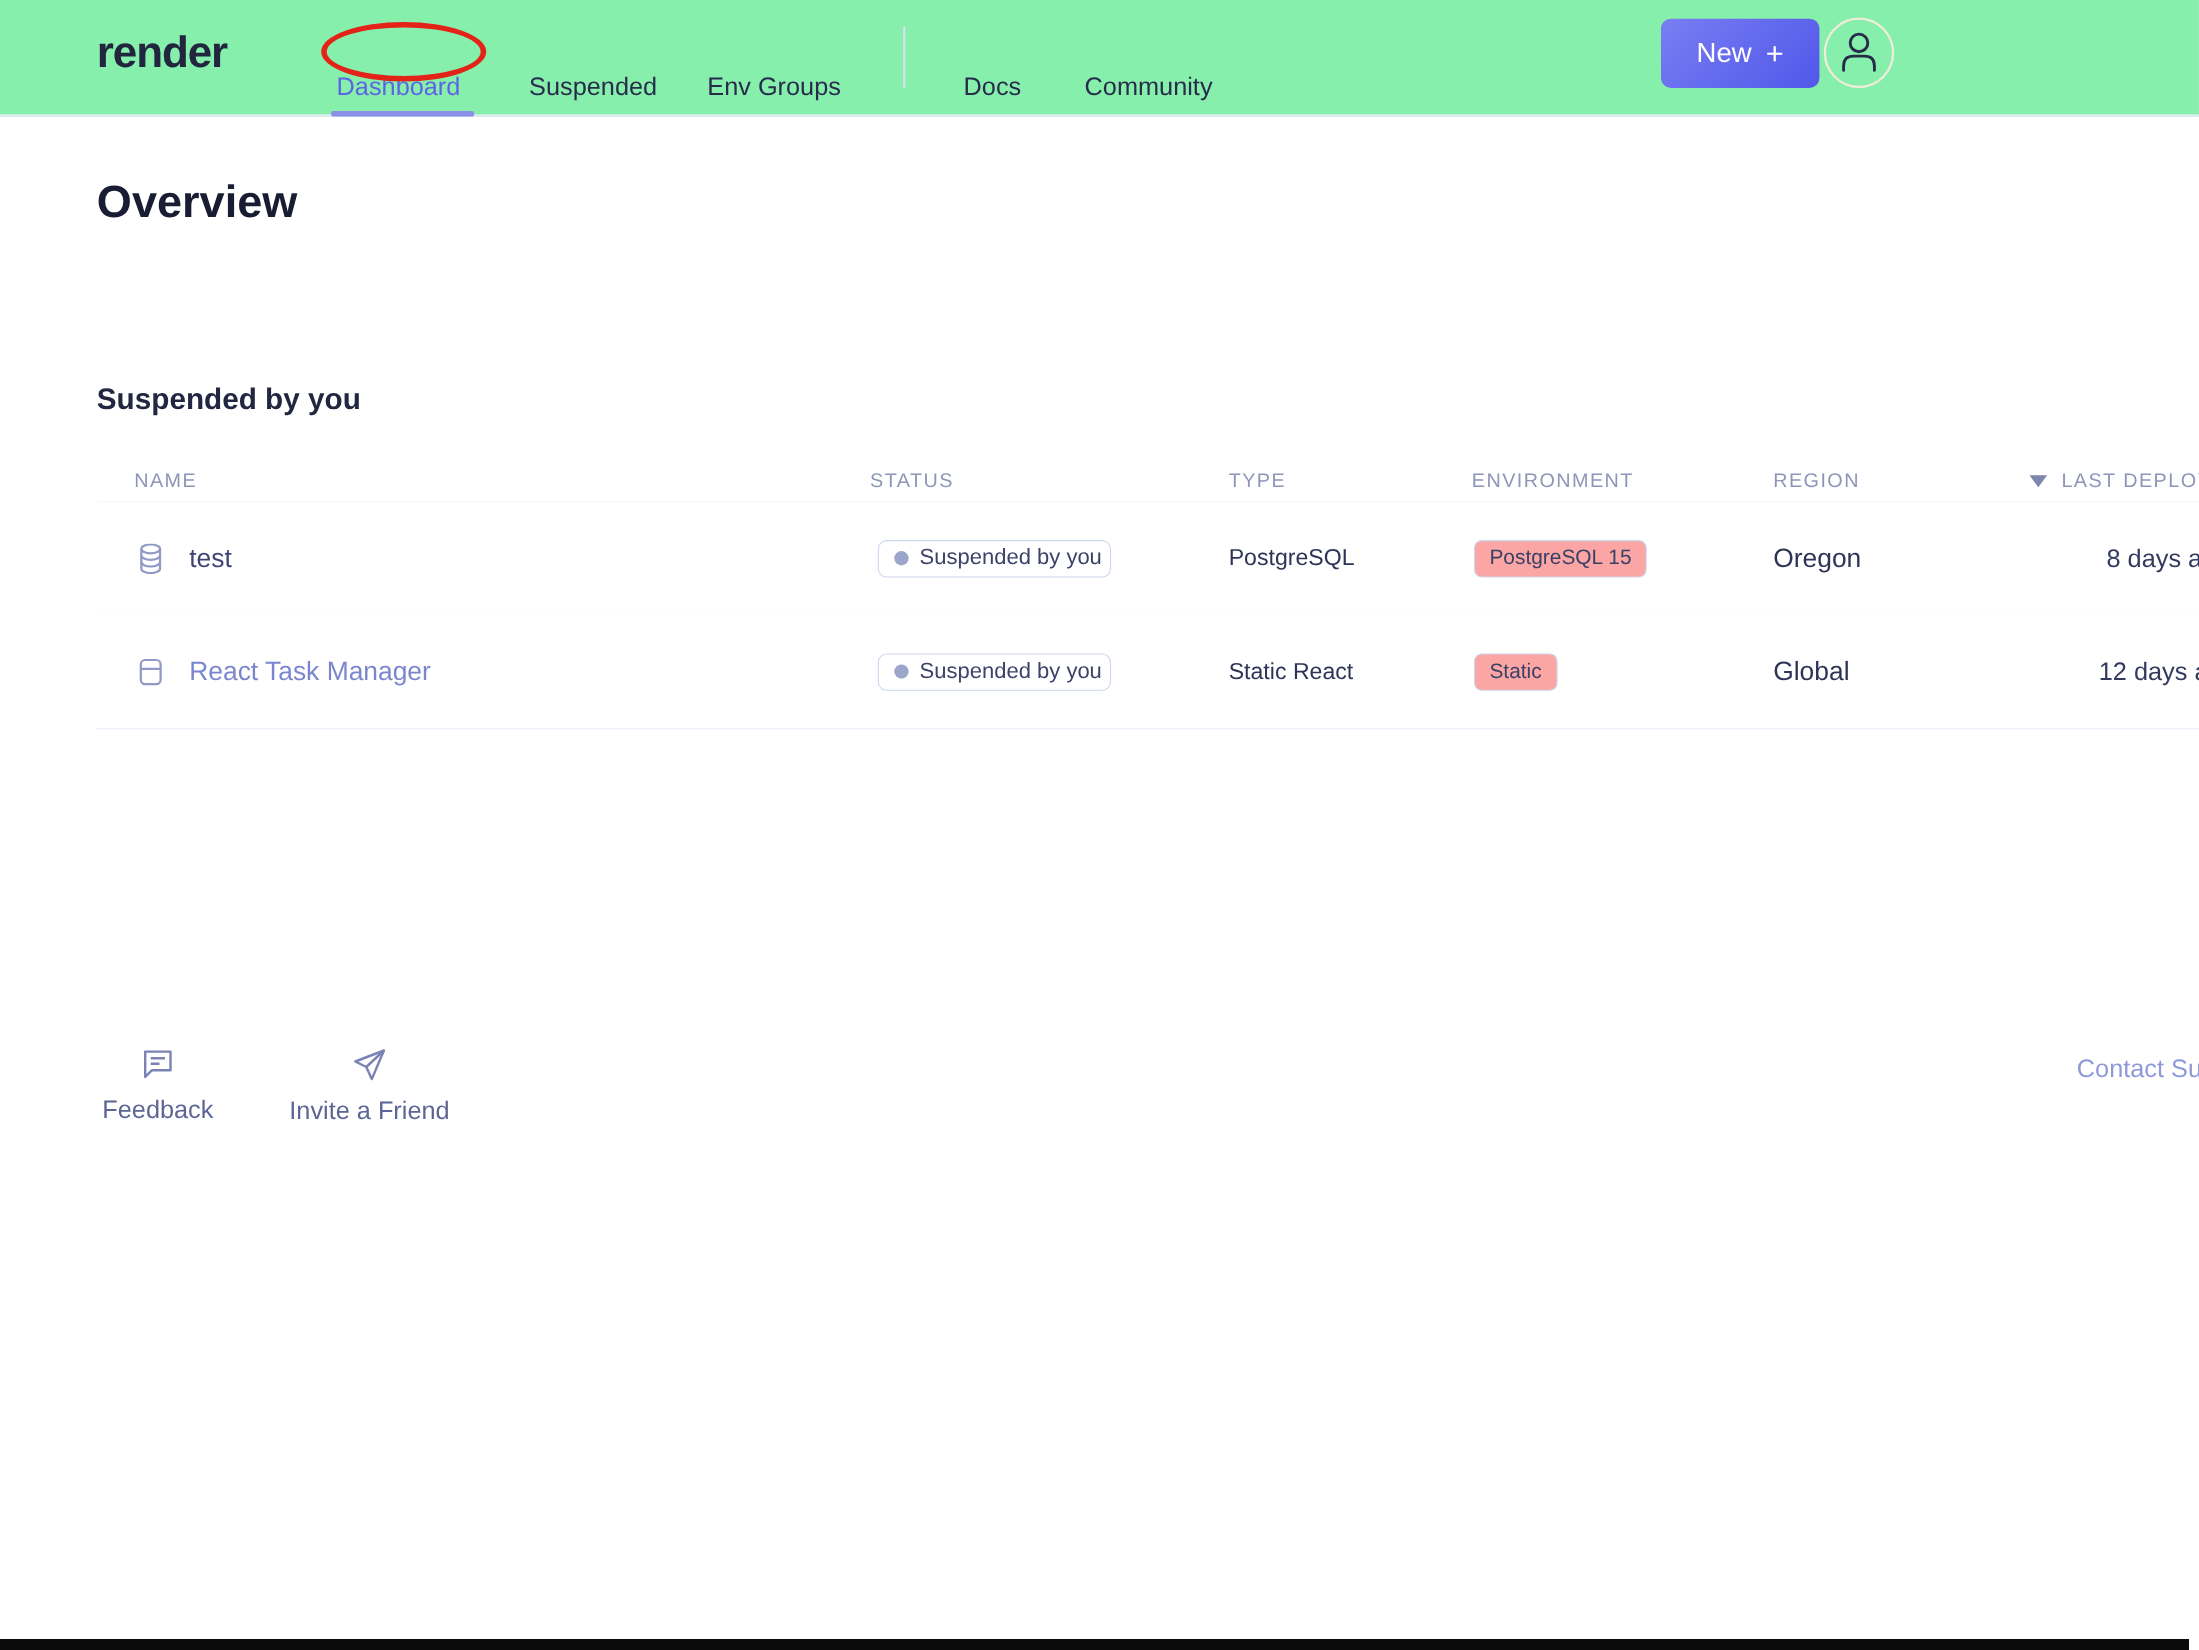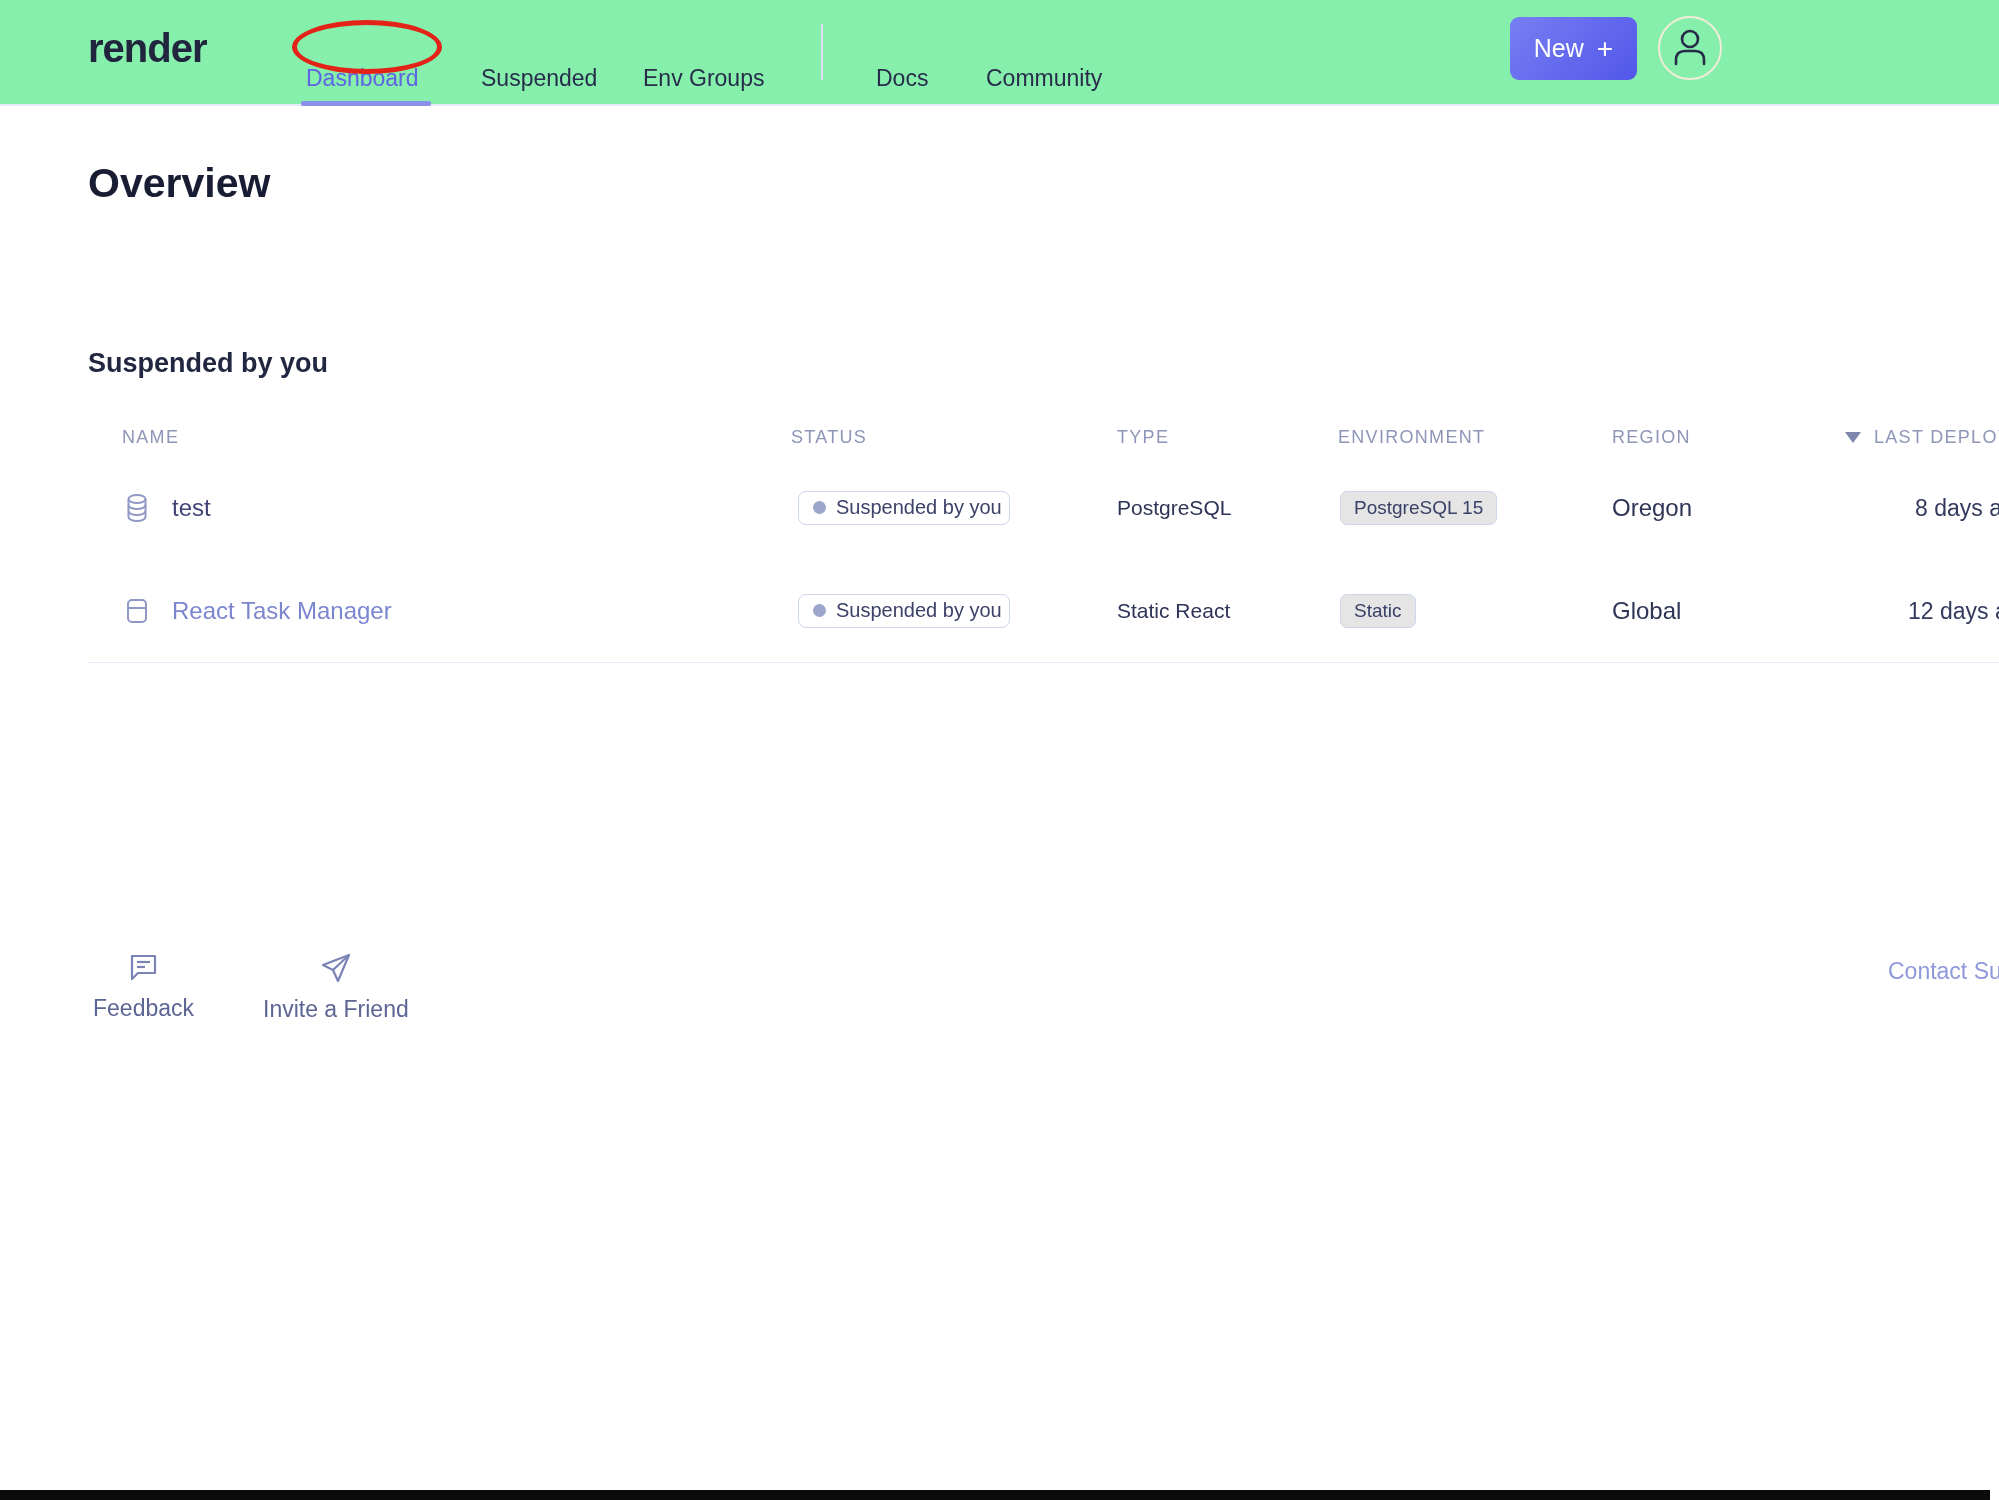--- a/index.html
+++ b/index.html
@@ -17,21 +17,21 @@
   .logo{position:absolute;left:88px;top:26px;font-size:40px;font-weight:700;letter-spacing:-1px;color:#22253e;cursor:pointer;}
   .nav-link{position:absolute;top:37px;font-size:23px;color:#272c4a;cursor:pointer;white-space:nowrap;margin-top:28px;}
   .nav-dashboard{left:306px;color:#5f64e2;}
   .nav-blueprints{left:481px;}
   .nav-envgroups{left:643px;}
   .nav-docs{left:876px;}
   .nav-community{left:986px;}
   .nav-divider{position:absolute;left:821px;top:24px;width:2px;height:56px;background:#dcdfee;}
   .active-underline{position:absolute;left:301px;top:101px;width:130px;height:5px;background:#8a8fe8;border-radius:2px;}
   .annotation-ellipse{position:absolute;left:292px;top:20px;width:150px;height:54px;border:5px solid #e42318;border-radius:50%;box-sizing:border-box;pointer-events:none;}
-  .new-btn{position:absolute;left:1510px;top:17px;width:127px;height:63px;border:none;border-radius:9px;
+  .new-btn{position:absolute;left:1510px;top:17px;width:144px;height:63px;border:none;border-radius:9px;
     background:linear-gradient(135deg,#787ef2 0%,#5157e9 100%);
     color:#fff;font-size:25px;font-family:"Liberation Sans",sans-serif;
     display:flex;align-items:center;justify-content:center;gap:13px;cursor:pointer;}
   .new-btn .plus{font-size:28px;font-weight:400;line-height:1;}
   .avatar-ring{position:absolute;left:1658px;top:16px;width:64px;height:64px;border:2px solid #f2ecdb;border-radius:50%;box-sizing:border-box;display:flex;align-items:center;justify-content:center;cursor:pointer;}
 
   
   .page-title{position:absolute;left:88px;top:160px;font-size:41px;font-weight:700;color:#191d33;}
   .section-title{position:absolute;left:88px;top:348px;font-size:27px;font-weight:700;color:#222741;}
 
@@ -52,21 +52,21 @@
   .cell{position:absolute;top:50%;transform:translateY(-50%);white-space:nowrap;}
   .cell-icon{left:38px;}
   .cell-name{left:84px;font-size:24px;font-weight:500;}
   .name-dark{color:#3f4474;}
   .name-link{color:#7c86cf;}
   .status-badge{left:710px;width:212px;height:34px;box-sizing:border-box;border:1.5px solid #ccd6ee;border-radius:8px;background:#fff;
     display:flex;align-items:center;gap:10px;padding:0 14px;}
   .status-dot{width:13px;height:13px;border-radius:50%;background:#9ba6ca;flex:none;}
   .status-text{font-size:20px;color:#3c4268;}
   .cell-type{left:1029px;font-size:21px;color:#2e3456;}
-  .env-badge{left:1252px;height:34px;box-sizing:border-box;border:1.5px solid #ccd6ee;border-radius:7px;background:#e5e5e5;
+  .env-badge{left:1252px;height:34px;box-sizing:border-box;border:1.5px solid #ccd6ee;border-radius:7px;background:#fca5a5;
     display:inline-flex;align-items:center;padding:0 13px;font-size:19px;color:#3a4166;}
   .cell-region{left:1524px;font-size:24px;color:#2e3456;}
   .cell-lastdeploy{font-size:23px;color:#343a5e;}
   .ld-1{left:1827px;}
   .ld-2{left:1820px;}
 
   
   .footer-item{position:absolute;top:952px;display:flex;align-items:center;gap:12px;cursor:pointer;flex-direction:column;}
   .footer-feedback{left:93px;}
   .footer-invite{left:263px;}

